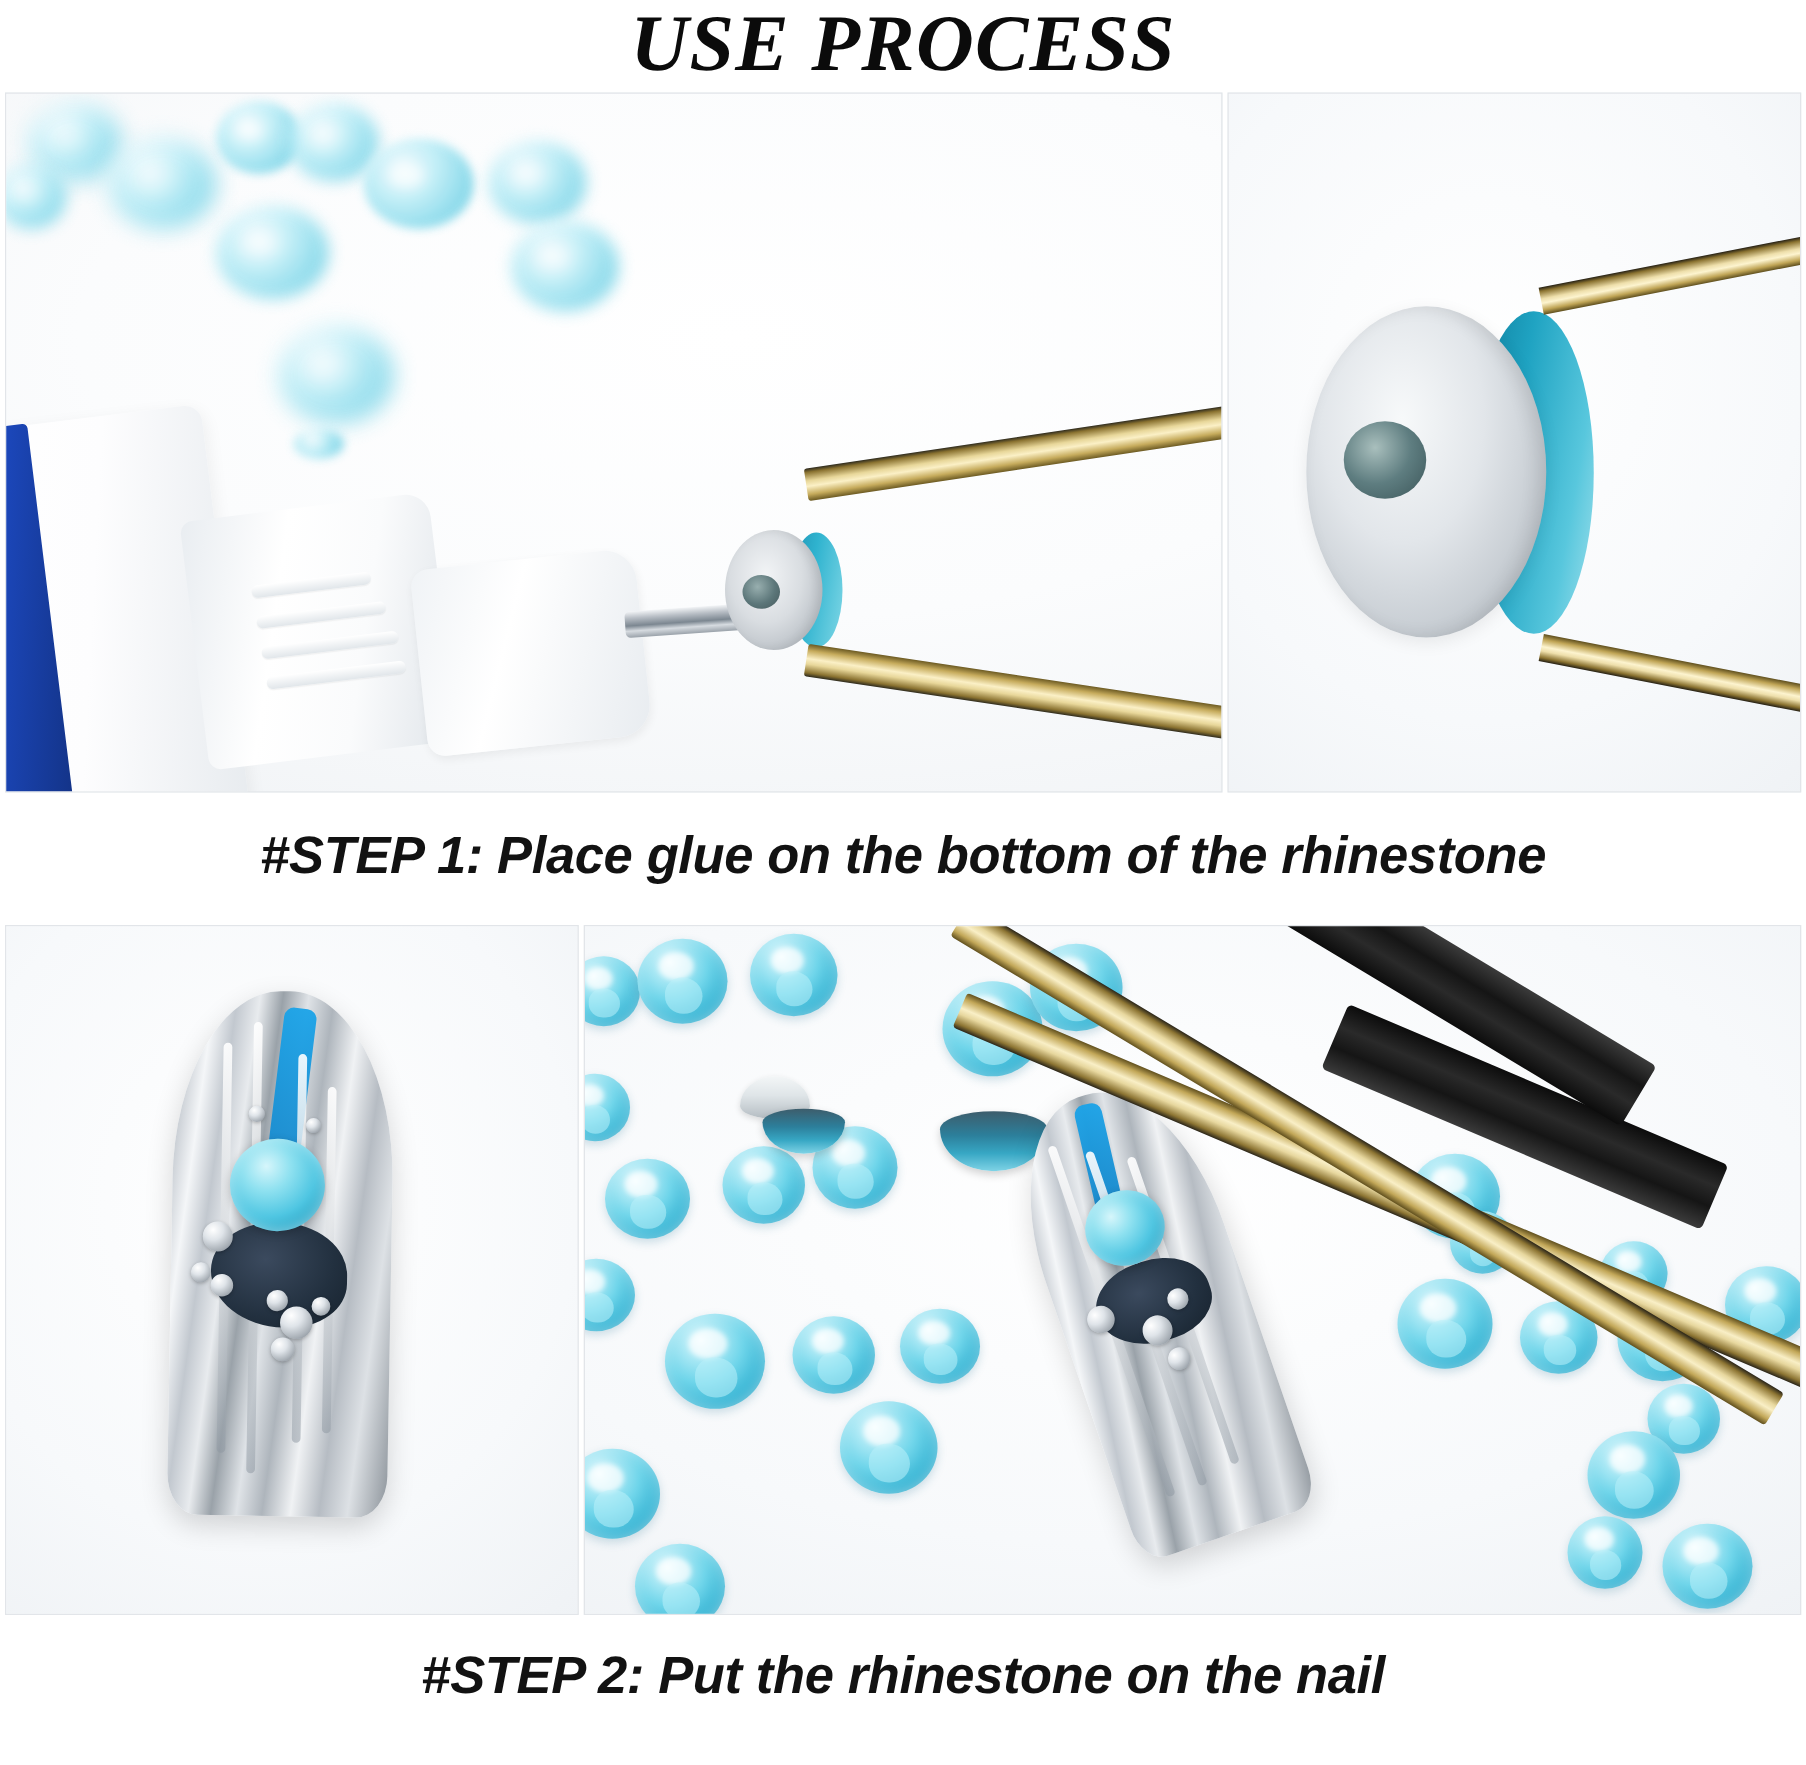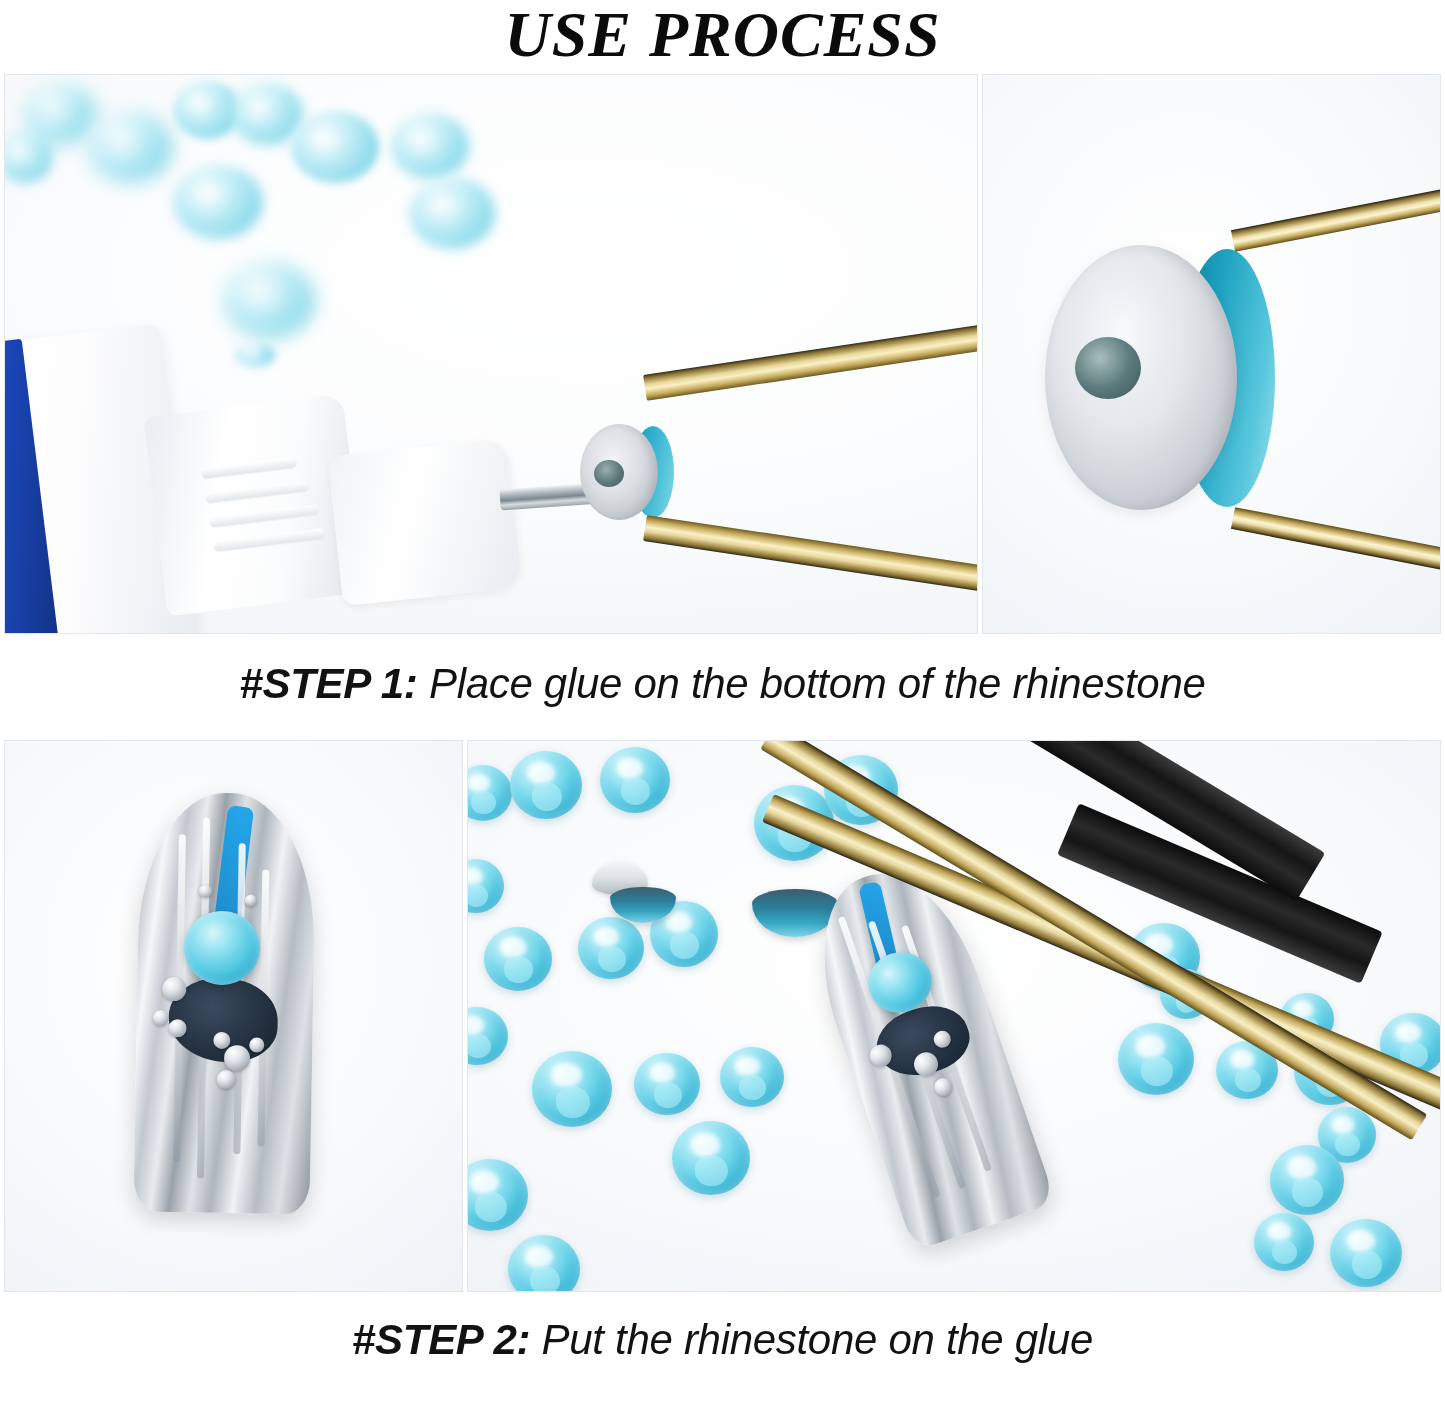--- a/index.html
+++ b/index.html
@@ -338,21 +338,21 @@
     text-align:center;
     font-family:"Liberation Sans", sans-serif;
     font-style:italic;
     font-size:42px;
     line-height:44px;
     color:#121212;
     letter-spacing:-.3px;
     white-space:nowrap;
   }
   .caption .lead{ font-weight:700;margin-top:24px; }
-  .caption .rest{ font-weight:400; }
+  .caption .rest{ font-weight:700; }
   .cap1 { height:106px; padding-top:28px; }
   .cap2 { height:72px; padding-top:26px; }
 </style>
 </head>
 <body>
 
 <div class="title">USE PROCESS</div>
 
 <div class="photo-row row-top">
 
@@ -484,14 +484,14 @@
 
       <div class="tw3-bot"></div>
       <div class="tw3-top"></div>
       <div class="grip-bot"></div>
       <div class="grip-top"></div>
     </div>
   </div>
 </div>
 
 <div class="caption cap2">
-  <span class="lead">#STEP 2:</span><span class="rest"> Put the rhinestone on the glue</span>
+  <span class="lead">#STEP 2:</span><span class="rest"> Put the rhinestone on the nail</span>
 </div>
 
 </body></html>

